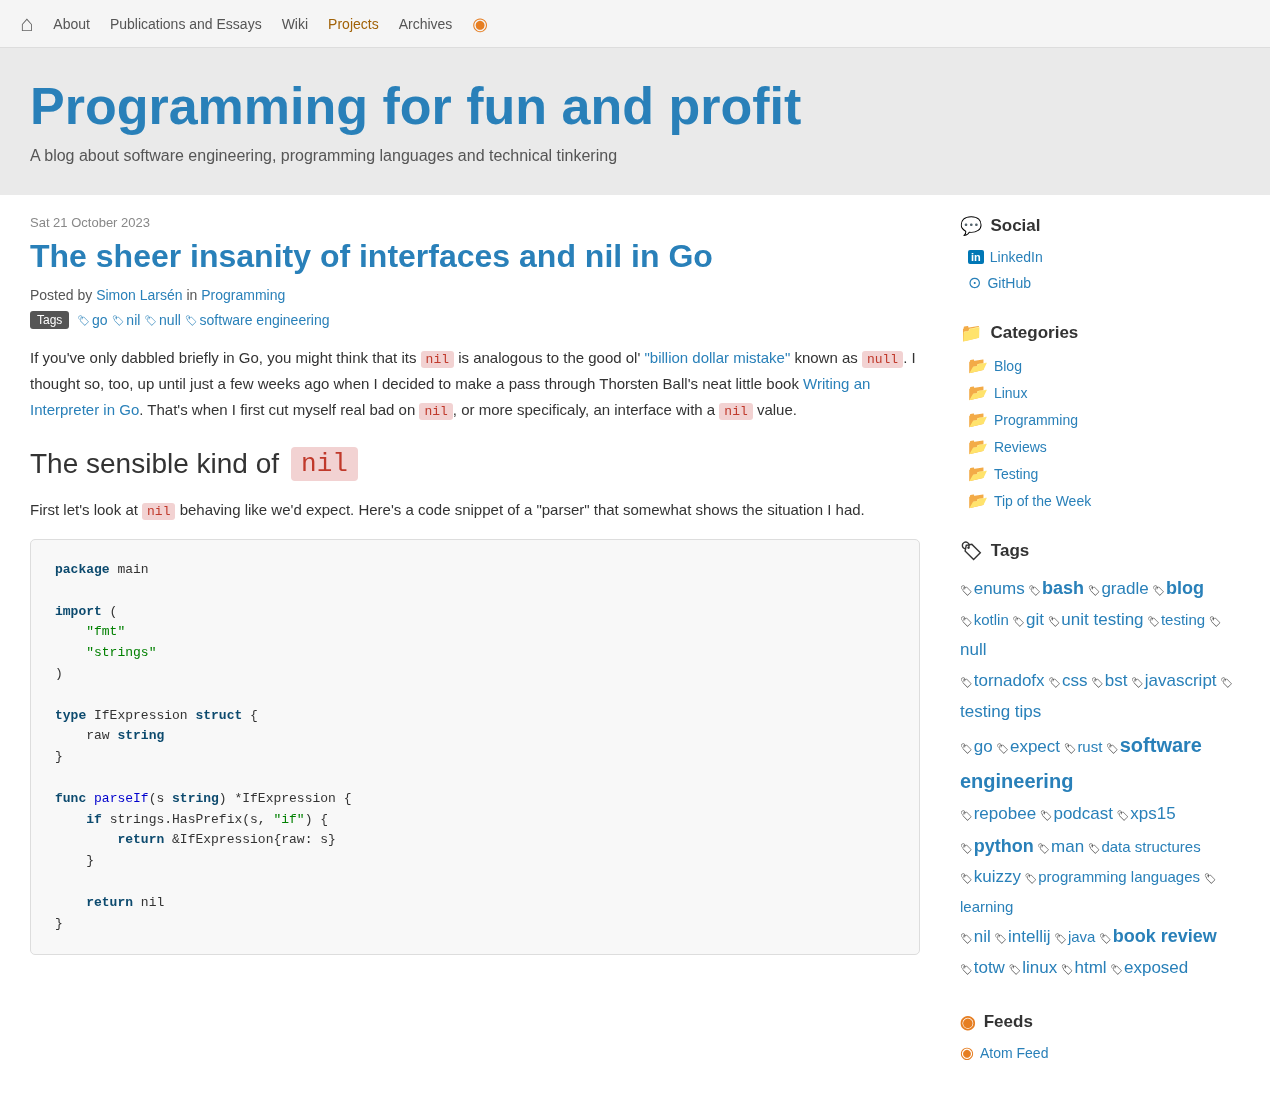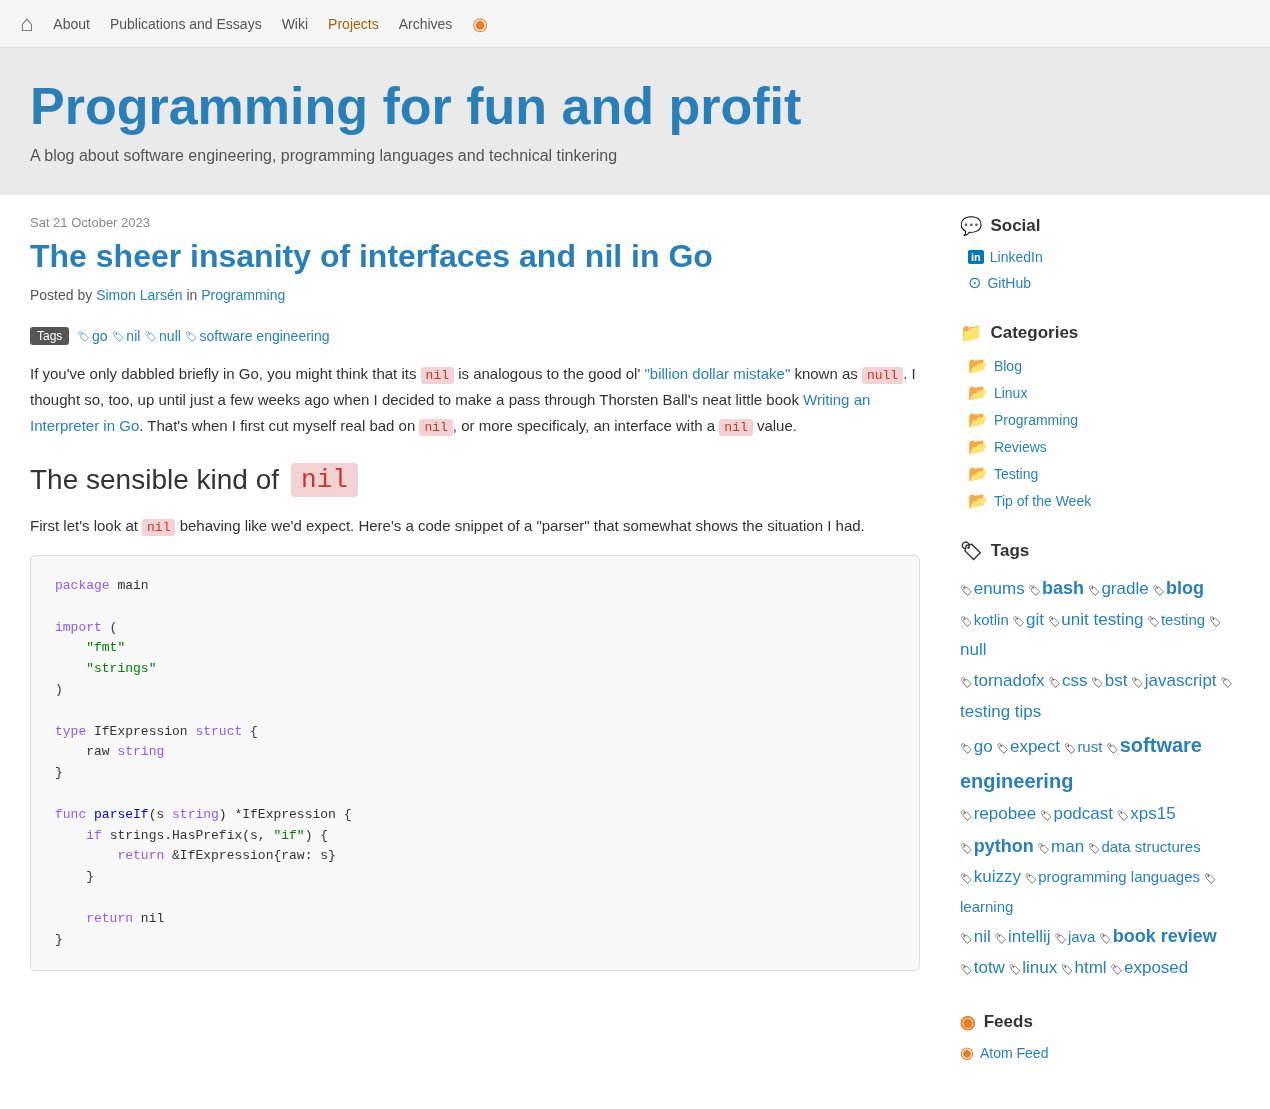--- a/index.html
+++ b/index.html
@@ -15,40 +15,40 @@
     .site-subtitle { font-size: 16px; color: #555; font-family: Arial, sans-serif; }
 
     
     .container { display: flex; max-width: 1270px; margin: 0 auto; padding: 20px 30px; gap: 40px; }
     .main-content { flex: 1; min-width: 0; }
     .sidebar { width: 280px; flex-shrink: 0; font-family: Arial, sans-serif; }
 
     
     .post-date { font-size: 13px; color: #888; font-family: Liberation Sans, sans-serif; margin-bottom: 8px; }
     .post-title { font-size: 32px; color: #2980b9; font-family: Arial, sans-serif; font-weight: bold; margin-bottom: 12px; }
-    .post-meta { font-size: 14px; color: #555; font-family: Arial, sans-serif; margin-bottom: 24px; }
+    .post-meta { font-size: 14px; color: #555; font-family: Arial, sans-serif; margin-bottom: 8px; }
     .post-meta a { color: #2980b9; text-decoration: none; }
 
     
     .tags-row { display: flex; flex-wrap: wrap; align-items: center; gap: 4px; margin-bottom: 16px; }
     .tags-label { background: #555; color: #fff; font-size: 12px; padding: 2px 7px; border-radius: 3px; font-family: Arial, sans-serif; margin-right: 4px; }
     .tag-link { color: #2980b9; text-decoration: none; font-size: 14px; font-family: Arial, sans-serif; display: flex; align-items: center; gap: 2px; }
     .tag-link::before { content: '🏷'; font-size: 10px; }
 
     
     .article-body { font-size: 15px; line-height: 1.7; color: #333; font-family: Arial, sans-serif; }
     .article-body p { margin-bottom: 12px; }
     .inline-code { background: #f2d2d2; color: #c0392b; font-family: 'Courier New', monospace; font-size: 13px; padding: 1px 5px; border-radius: 3px; }
     .inline-link { color: #2980b9; text-decoration: none; }
     .section-heading { font-size: 28px; font-family: Arial, sans-serif; font-weight: normal; margin: 24px 0 16px 0; display: flex; align-items: center; gap: 12px; }
     .section-heading .nil-highlight { background: #f2d2d2; color: #c0392b; font-family: 'Courier New', monospace; font-size: 26px; padding: 2px 10px; border-radius: 4px; }
 
     
     .code-block { background: #f8f8f8; border: 1px solid #ddd; border-radius: 5px; padding: 20px 24px; font-family: 'Courier New', monospace; font-size: 13px; line-height: 1.6; overflow-x: auto; margin-top: 16px; }
-    .kw { color: #8b5cf6; font-weight: normal; margin-top: 12px; }
+    .kw { color: #0c4a6e; font-weight: bold; margin-top: 12px; }
     .str { color: #008000; }
     .fn { color: #0000cd; }
 
     
     .sidebar-section { margin-bottom: 28px; }
     .sidebar-section-title { font-size: 17px; font-weight: bold; color: #333; display: flex; align-items: center; gap: 8px; margin-bottom: 10px; }
     .sidebar-link { display: block; color: #2980b9; text-decoration: none; font-size: 14px; padding: 2px 0 2px 8px; display: flex; align-items: center; gap: 6px; margin-bottom: 4px; }
     .folder-icon { color: #2980b9; font-size: 16px; }
     .linkedin-icon { background: #0077b5; color: white; font-size: 11px; font-weight: bold; padding: 1px 3px; border-radius: 2px; font-family: Arial; }
 

